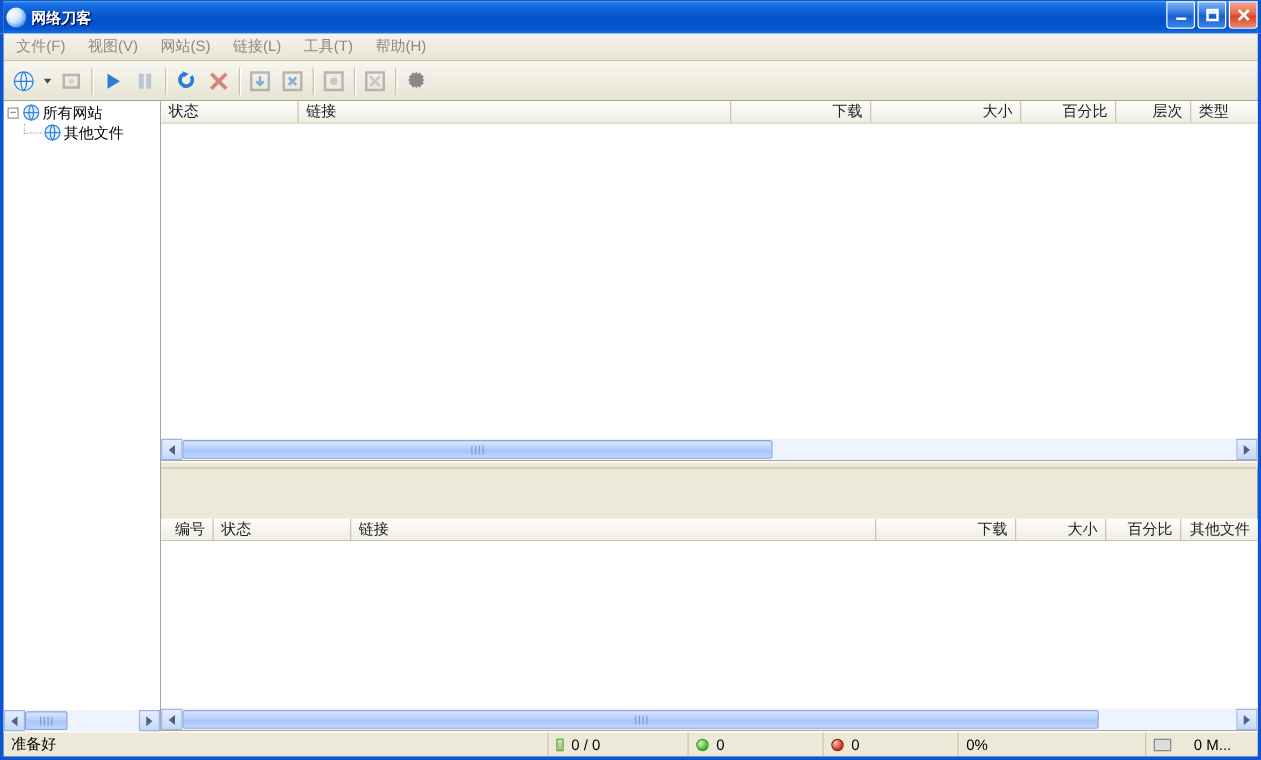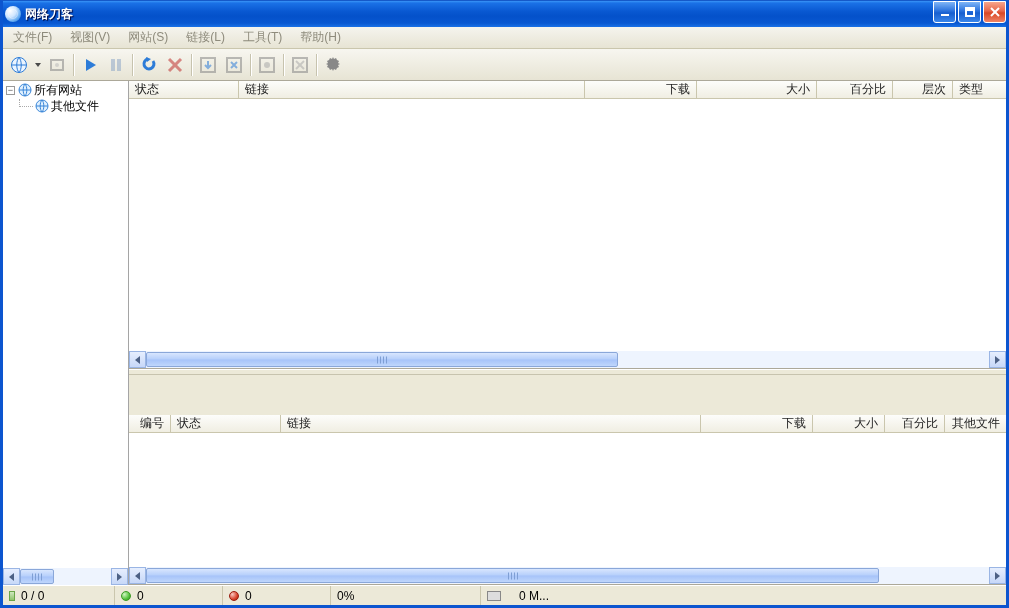--- a/index.html
+++ b/index.html
@@ -326,20 +326,23 @@
               </div>
         </div>
         <div class="sb-btn right"></div>
       </div>
     </div>
 
   </div>
 </div>
 
 <div class="statusbar">
+  <div class="sb-sec first">
+        <span>准备好</span>
+      </div>
   <div class="sb-sec counter" style="width:112px">
         <span class="pill"></span>
         <span>0 / 0</span>
       </div>
   <div class="sb-sec" style="width:108px">
         <span class="dot green"></span>
         <span>0</span>
       </div>
   <div class="sb-sec" style="width:108px">
         <span class="dot red"></span>

